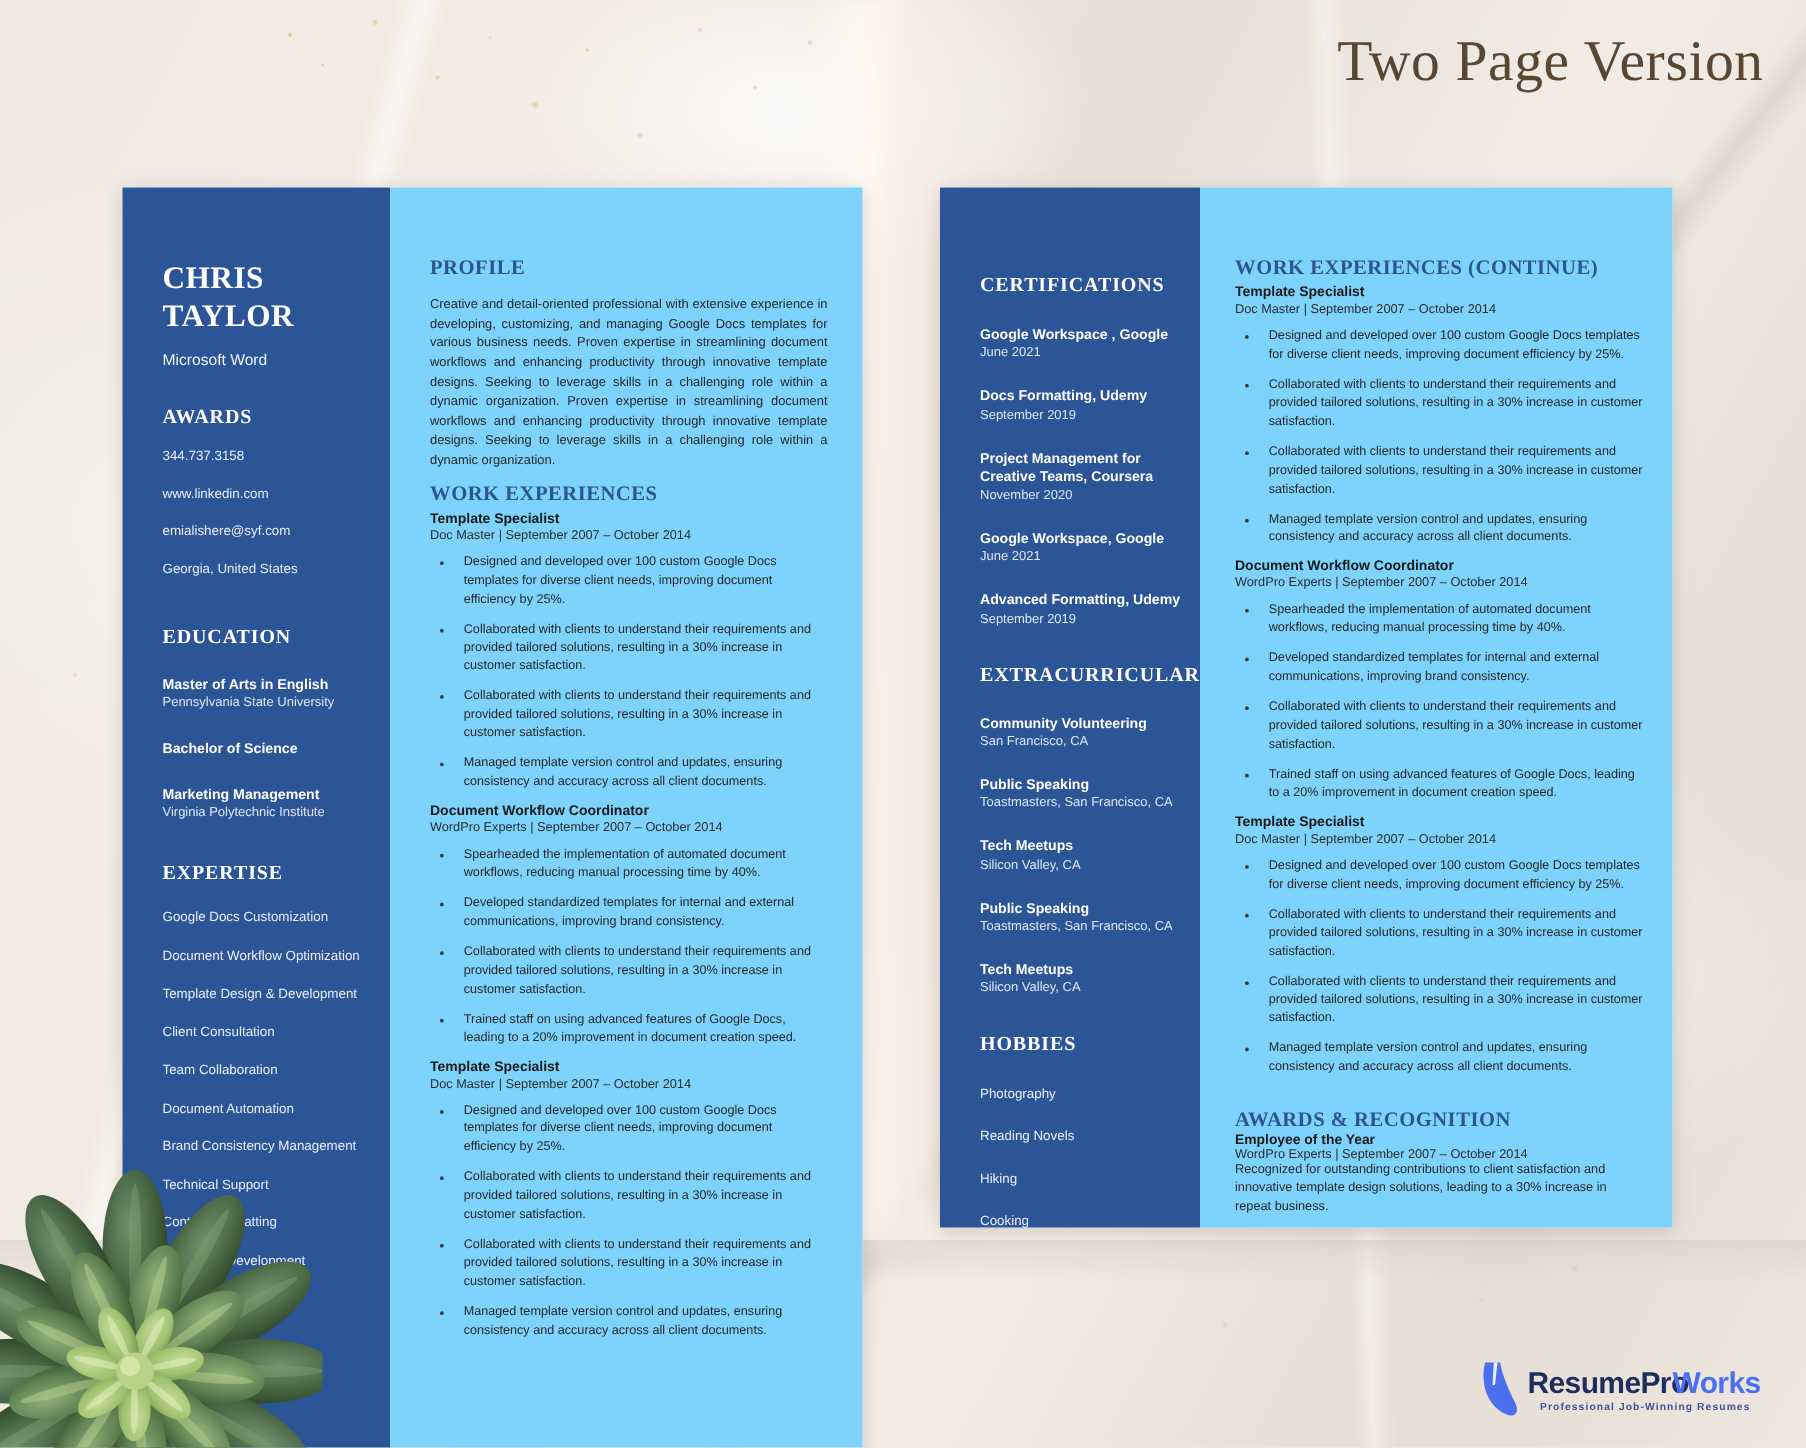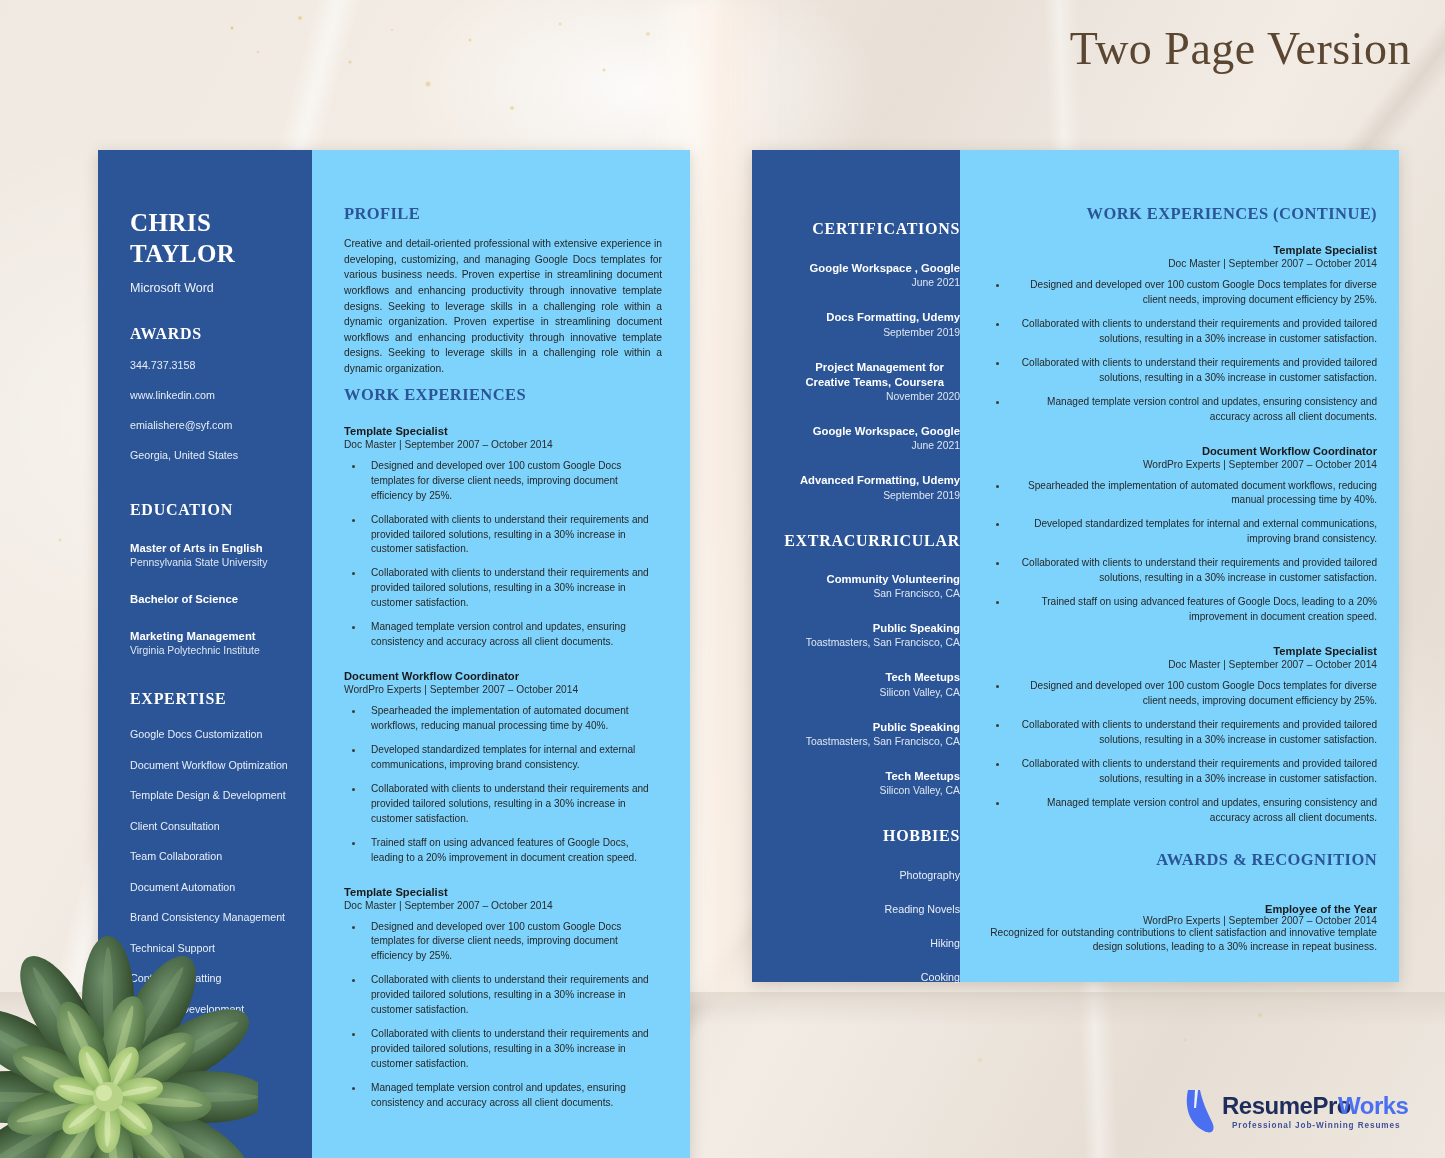--- a/index.html
+++ b/index.html
@@ -90,21 +90,21 @@
   }
 
   
   .page {
     position: absolute;
     background: #ffffff;
     display: flex;
     box-shadow: 0 3px 14px rgba(90,75,60,.22);
   }
   #page-1 { left: 98px;  top: 150px; width: 592px; height: 1027px; }
-  #page-2 { left: 752px; top: 150px; width: 647px; height: 832px; text-align: right; }
+  #page-2 { left: 752px; top: 150px; width: 586px; height: 832px; }
 
   .sidebar {
     background: #2b5596;
     color: #ffffff;
     flex: 0 0 auto;
     padding: 0;
   }
   #page-1 .sidebar { width: 214px; }
   #page-2 .sidebar { width: 208px; }
 
@@ -188,22 +188,22 @@
     margin-bottom: 9px;
   }
   ul.bullets li::before {
     content: "";
     position: absolute;
     left: 8px; top: 6px;
     width: 3px; height: 3px;
     border-radius: 50%;
     background: #3a3a3a;
   }
-  .job-block { margin-top: 20px; }
-  .award-block { margin-top: 33px; }
+  .job-block { margin-top: 4px; }
+  .award-block { margin-top: 0; }
   .award-title { font-size: 11.1px; font-weight: bold; color: #1a1a1a; }
   .award-meta  { font-size: 10.2px; color: #2b2b2b; }
   .award-desc  { font-size: 10.2px; line-height: 1.45; color: #272727; }
 
   
   #plant {
     position: absolute;
     left: -42px; bottom: -54px;
     width: 300px; height: 300px;
     pointer-events: none;

